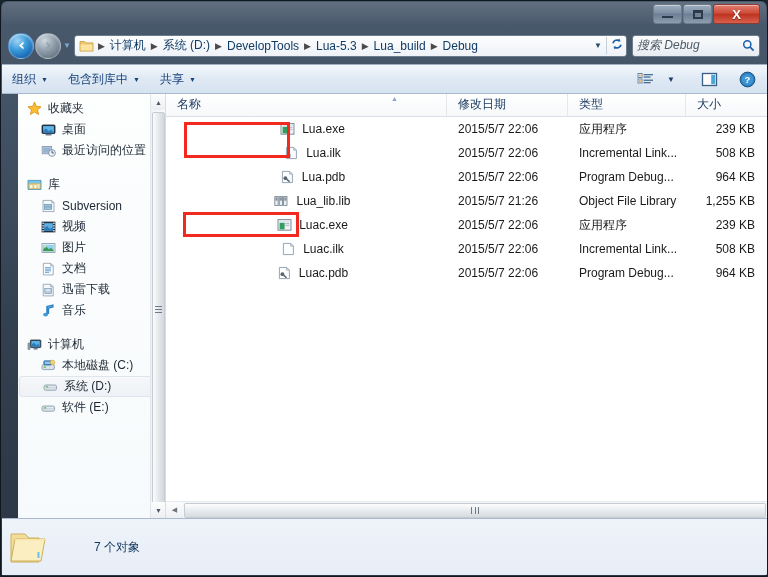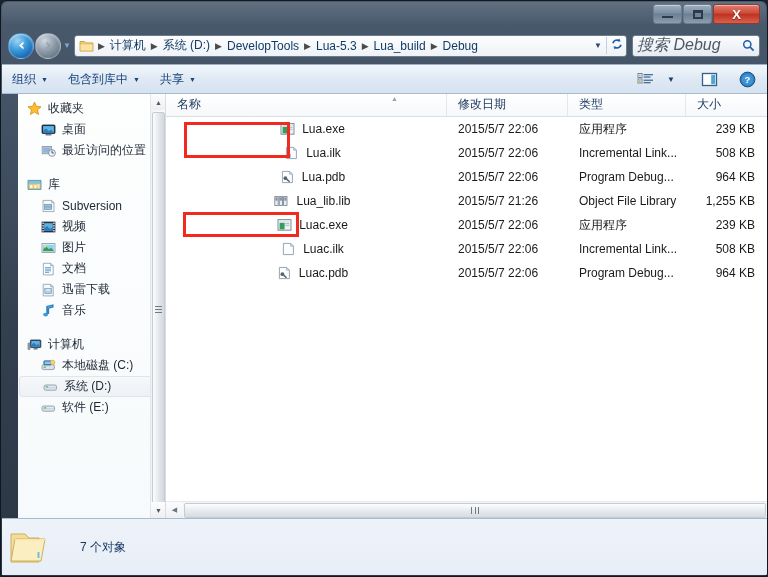--- a/index.html
+++ b/index.html
@@ -85,21 +85,21 @@
   .crumbsep { color:#4a4a4a; font-size:9px; padding:0 2px; }
   #crumbDrop { width:16px; text-align:center; color:#2b4a6b; font-size:8px; }
   #refreshBtn { width:20px; text-align:center; color:#1d5fa8; font-size:13px; font-weight:bold; border-left:1px solid #c6d0da; }
 
   #searchBox {
     width:128px; height:22px; margin-right:9px;
     background:linear-gradient(180deg,#fbfcfd,#e7ecf2);
     border:1px solid #6b7c8d; border-radius:3px;
     display:flex; align-items:center; padding:0 4px;
   }
-  #searchText { flex:1; color:#4d5a66; font-style:italic; font-size:16px; }
+  #searchText { flex:1; color:#4d5a66; font-style:italic; font-size:12px; }
 
   
   #toolbar {
     position:absolute; left:1px; top:63px; width:766px; height:30px;
     background:linear-gradient(180deg,#f2f7fc 0%,#dfe9f4 50%,#d5e2f0 100%);
     border-top:1px solid #9eb0c4;
     border-bottom:1px solid #a9bace;
     display:flex; align-items:center;
   }
   .tbitem {
@@ -212,21 +212,21 @@
   #hgrip i { width:1px; height:7px; background:#6e7a86; }
 
   
   #statusbar {
     position:absolute; left:1px; top:517px; width:766px; height:57px;
     background:linear-gradient(180deg,#eef3fa 0%,#e8eef7 100%);
     border-top:1px solid #a9bace;
     display:flex; align-items:center;
   }
   #statusFolder { width:56px; display:flex; align-items:center; justify-content:center; }
-  #statusText { color:#13365e; font-size:12px; margin-left:22px; }
+  #statusText { color:#13365e; font-size:12px; margin-left:36px; }
 </style>
 </head>
 <body>
 
 <div id="window">
   <div id="glassEdge"></div>
 
   <div id="caption">
     <div class="capbtn">
       <span class="minglyph"></span>

